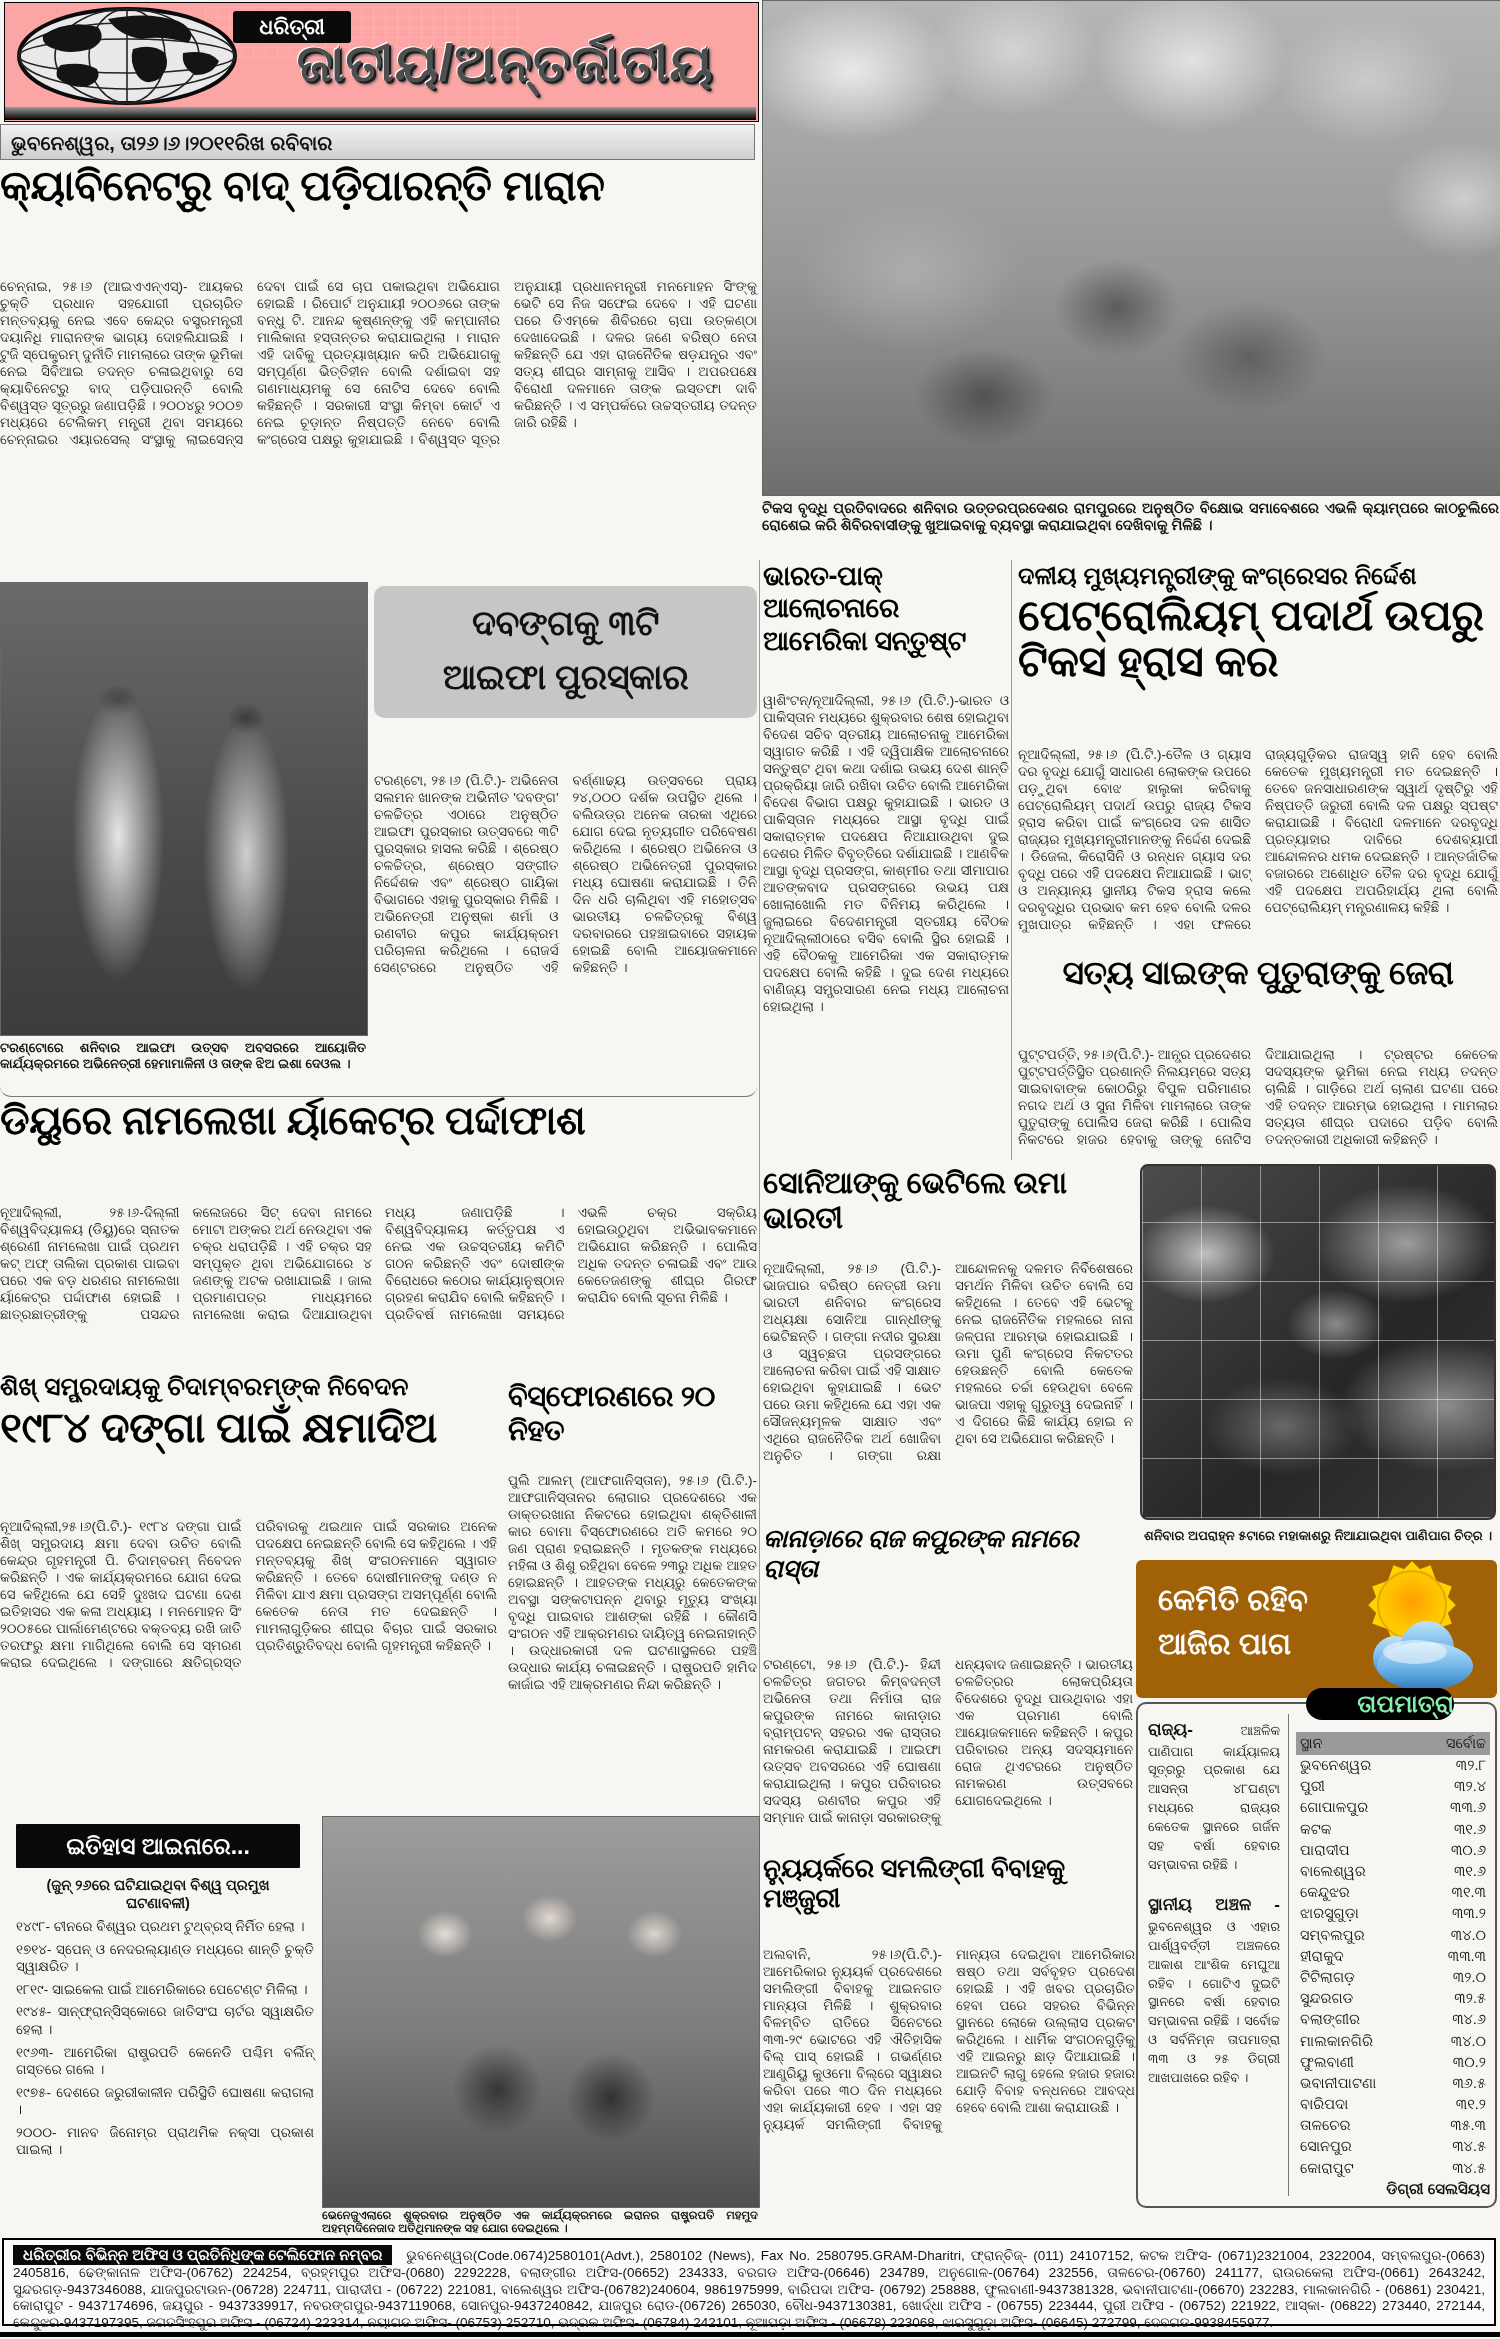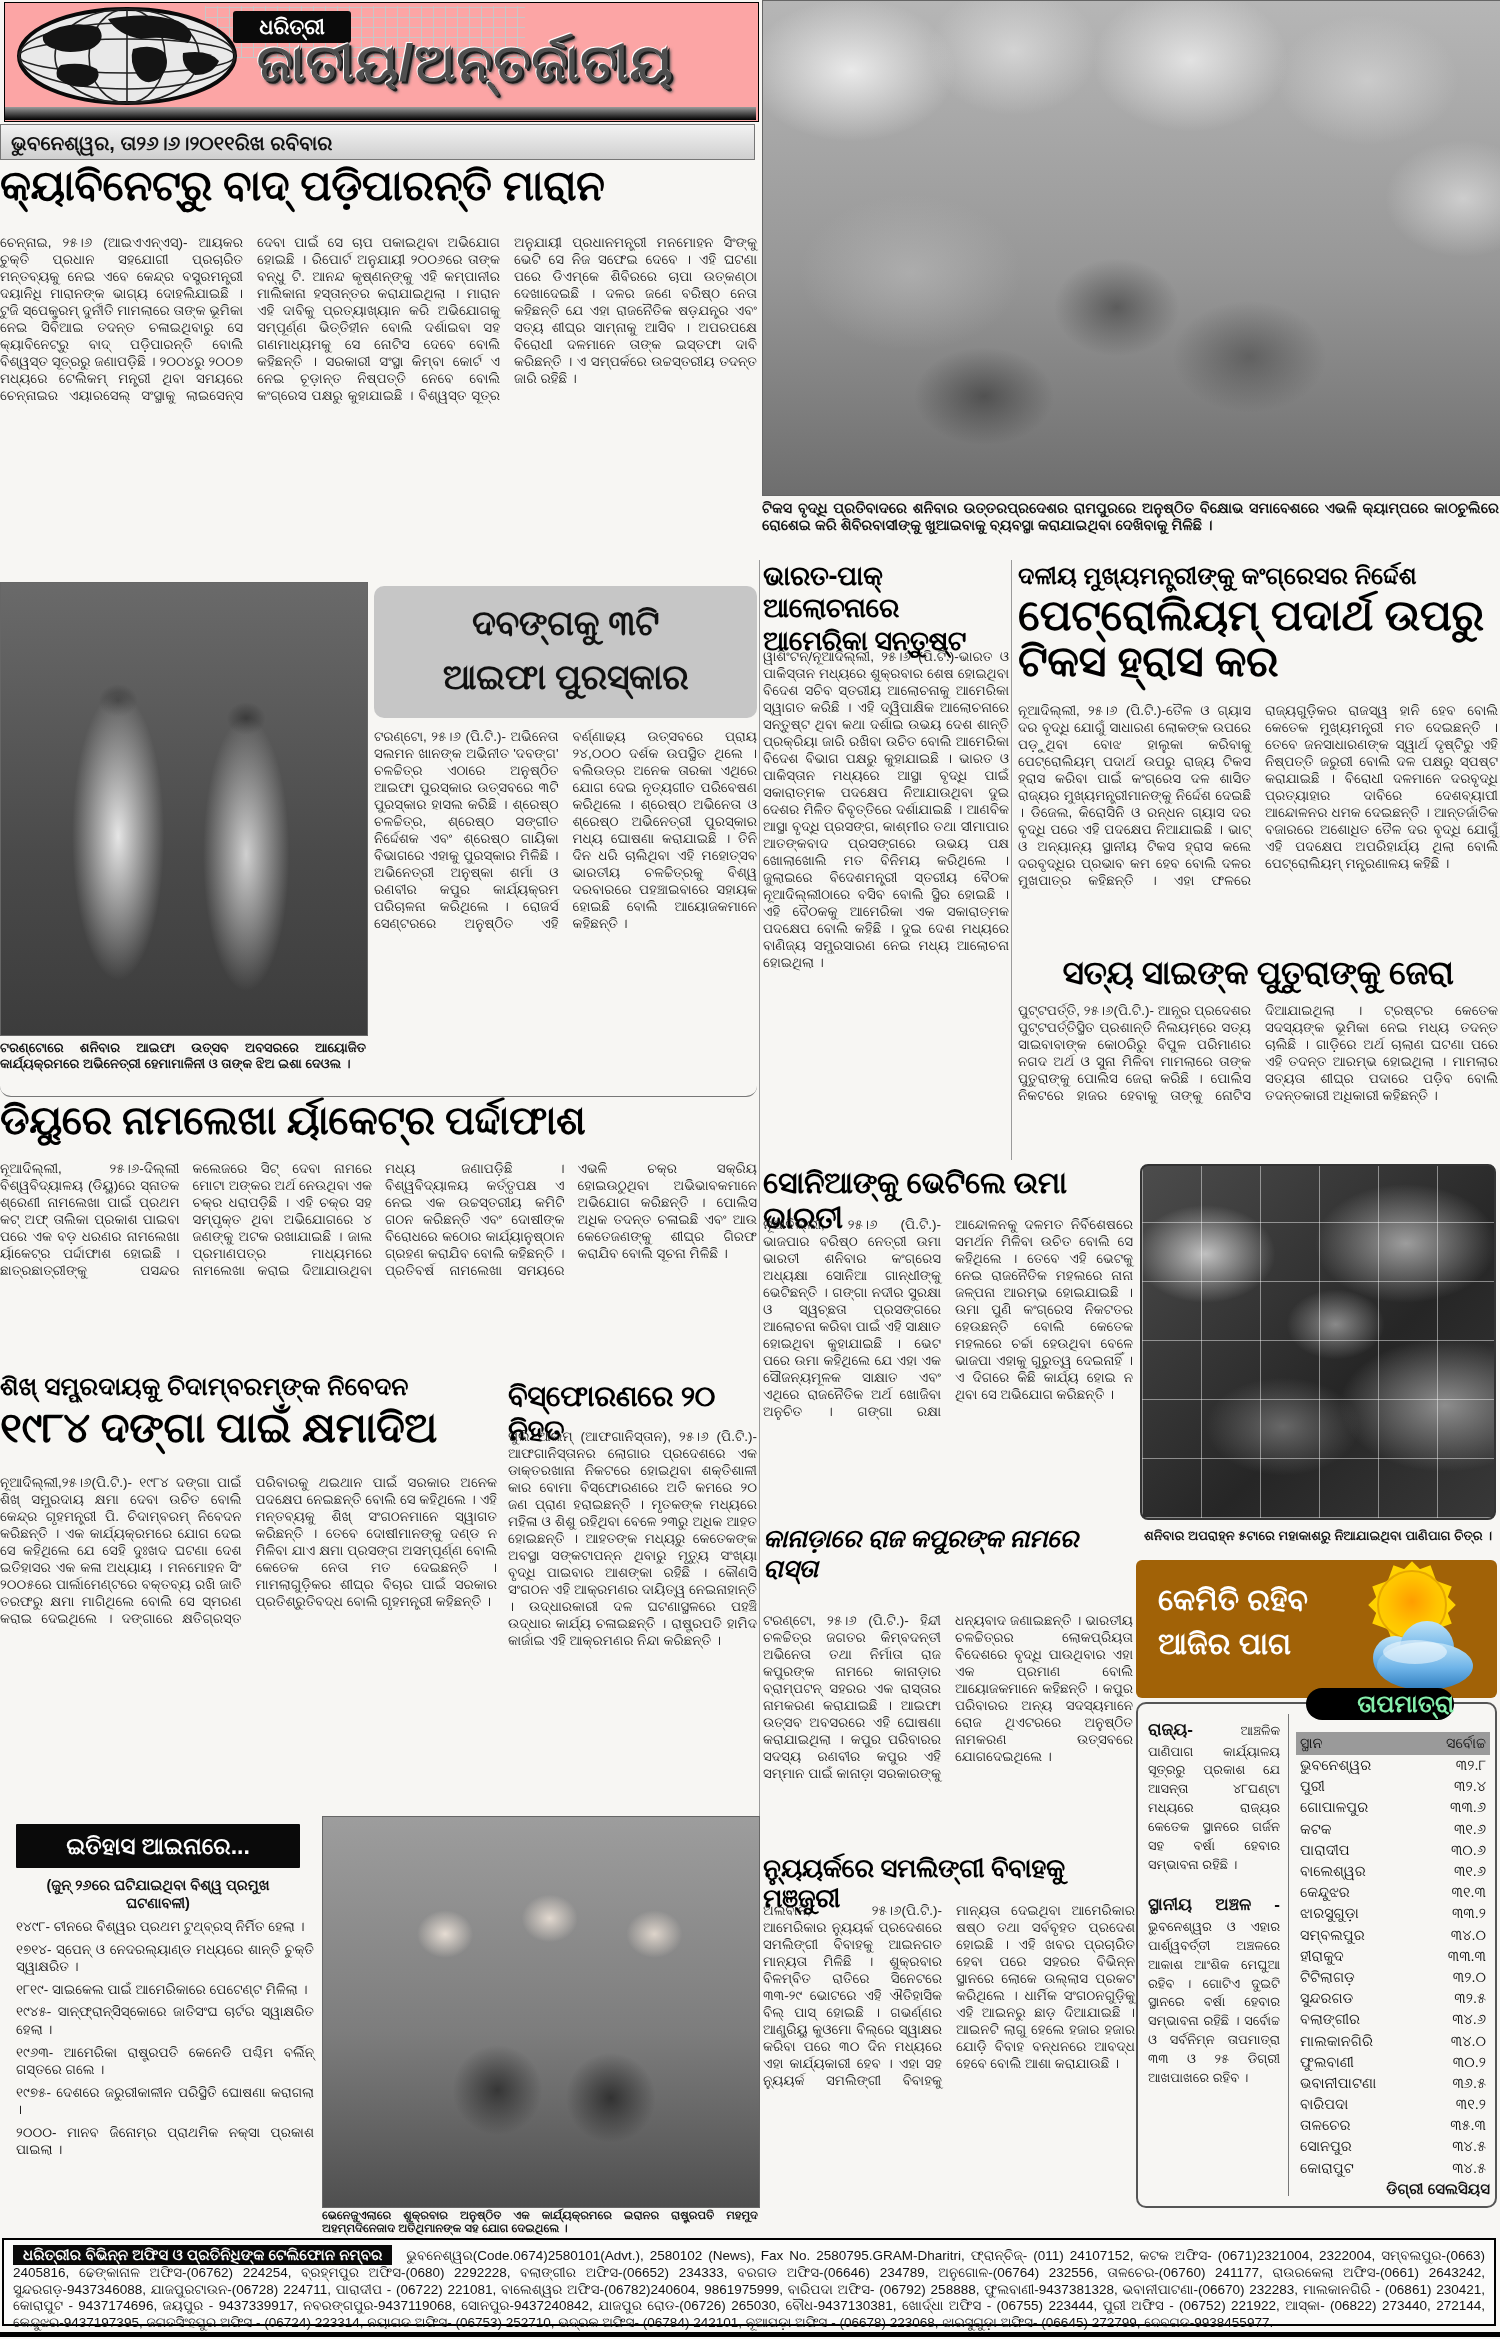--- a/index.html
+++ b/index.html
@@ -1,35 +1,35 @@
 <!DOCTYPE html>
 <html><head>
 <meta charset="utf-8">
 <style>
   html,body{margin:0;padding:0;}
   body{background:#d8d7d4;font-family:"Liberation Sans","DejaVu Sans",sans-serif;color:#111;}
   #page{position:relative;width:1500px;height:2339px;background:#f7f6f3;margin:0 auto;overflow:hidden;}
   .abs{position:absolute;}
   .jt{text-align:justify;}
-  .bodytxt{font-size:13.5px;line-height:1.26;text-align:justify;color:#1a1a1a;word-break:break-word;}
+  .bodytxt{font-size:13.5px;line-height:1.26;text-align:justify;color:#1a1a1a;word-break:break-word;margin-top:44px;}
   .cols2{column-count:2;column-gap:14px;}
   .cols3{column-count:3;column-gap:14px;}
   .cols4{column-count:4;column-gap:13px;}
   .hl{font-weight:bold;color:#000;letter-spacing:-0.5px;}
   .kicker{font-weight:bold;color:#000;}
   .cap{font-weight:bold;color:#111;}
   .vr{width:1px;background:#9a9a9a;}
   
   #masthead{left:4px;top:2px;width:753px;height:118px;border:1px solid #000;background:#fca5a5;}
   #mast-hatch{left:200px;top:3px;width:320px;height:52px;
     background:repeating-linear-gradient(90deg,#c7c7c7 0 1px,transparent 1px 12px),
                repeating-linear-gradient(0deg,#c7c7c7 0 1px,transparent 1px 10px);}
   #mast-logo-chip{left:228px;top:8px;width:118px;height:32px;background:#0a0a0a;color:#fff;
     font-size:21px;font-weight:bold;text-align:center;line-height:32px;border-radius:3px;}
-  #mast-title{left:252px;top:30px;width:496px;text-align:left;font-size:52px;font-weight:bold;
+  #mast-title{left:252px;top:30px;width:496px;text-align:center;font-size:52px;font-weight:bold;
     color:#4f4f4f;letter-spacing:1px;
     text-shadow:-1px -1px 0 #ffffff,2px 2px 0 #1c1c1c,3px 3px 3px #555;}
   #mast-bar{left:0;top:104px;width:751px;height:13px;background:linear-gradient(to bottom,#9a9a9a,#000);}
   #dateline{left:0px;top:124px;width:755px;height:36px;background:linear-gradient(#f2f2f2,#cfcfcf);
     border:1px solid #777;font-size:20px;font-weight:bold;line-height:36px;padding-left:10px;box-sizing:border-box;}
   #pageno{left:1058px;top:126px;width:90px;height:32px;background:#ececec;border:1px solid #9a9a9a;
     font-size:18px;font-weight:bold;text-align:center;line-height:32px;}
   
   .ph{border:1px solid #666;}
   #photo-top{left:762px;top:0px;width:737px;height:494px;

